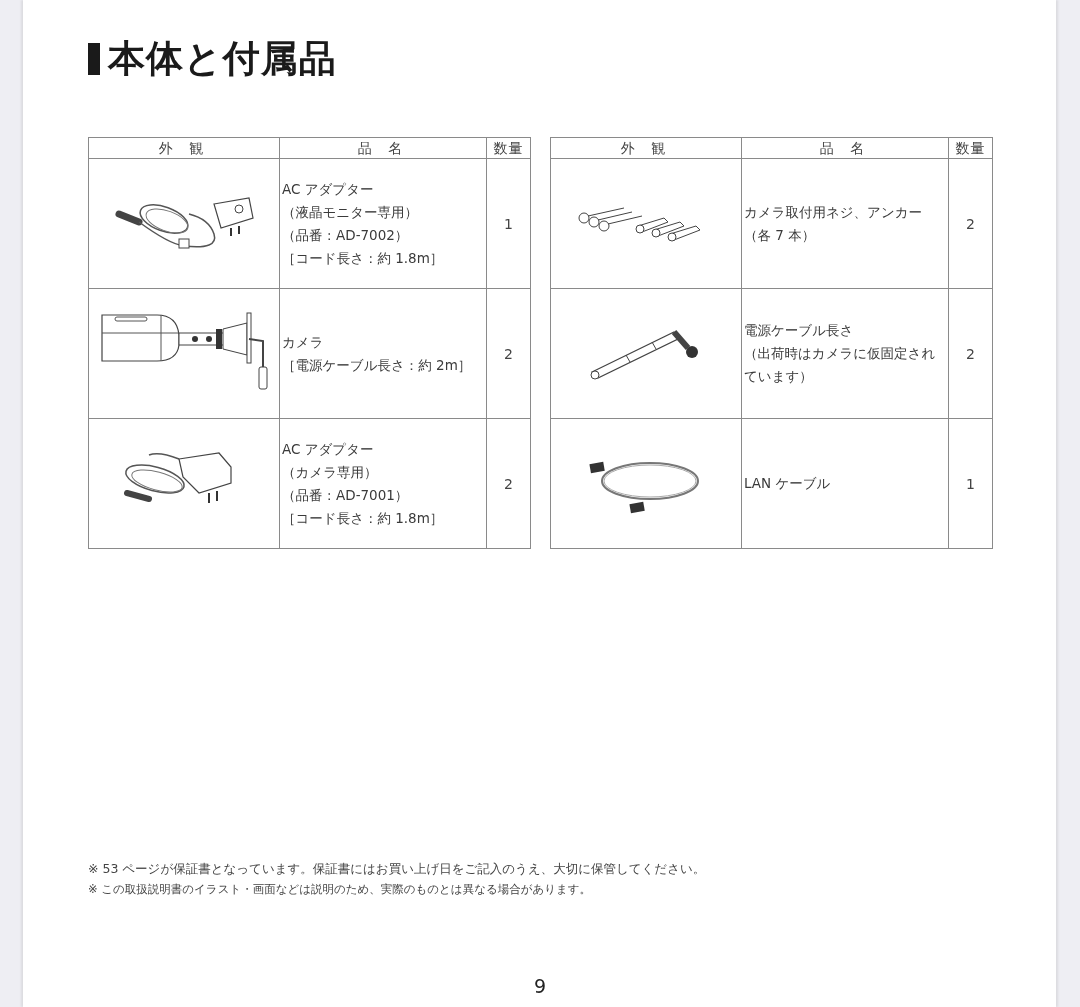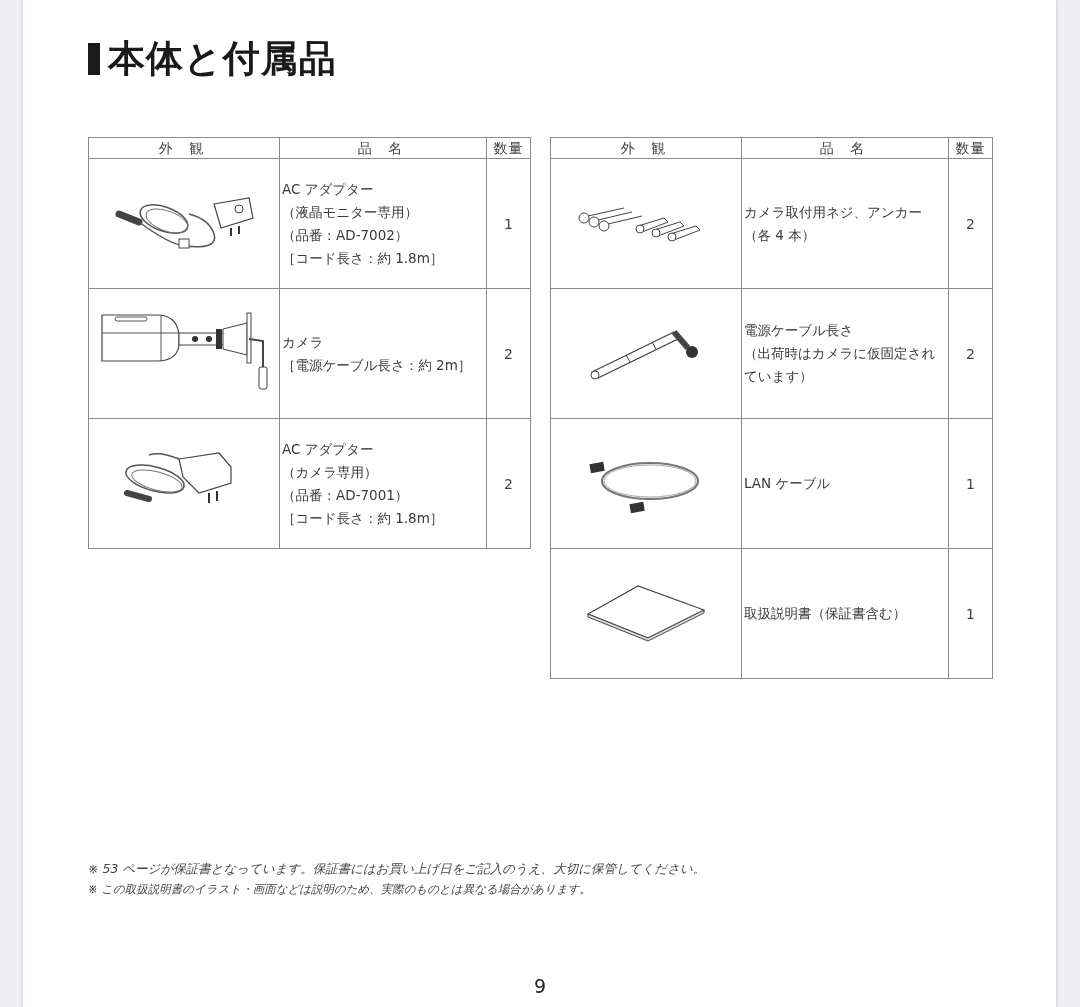--- a/index.html
+++ b/index.html
@@ -38,21 +38,21 @@
   }
   table.parts th.qty { letter-spacing: 1px; margin-left: 20px; }
   table.parts td { height: 129px; vertical-align: middle; }
   td.img { text-align: center; }
   td.name {
     font-size: 13.5px; line-height: 23px; color: #3a3a3a; padding-left: 2px !important;
     white-space: pre-line;
   }
   td.qty { text-align: center; font-size: 14px; color: #444; }
   .notes {
-    position: absolute; left: 88px; top: 858px; font-size: 12.5px; color: #444; line-height: 21px; font-style: italic;
+    position: absolute; left: 88px; top: 858px; font-size: 12.5px; color: #444; line-height: 21px;
   }
   .notes .n2 { font-size: 11.5px; }
   .pagenum {
     position: absolute; left: 0; width: 1080px; top: 975px; text-align: center;
     font-size: 19px; color: #222;
   }
   svg { display: block; margin: 0 auto; }
 </style>
 </head>
 <body>
@@ -163,21 +163,21 @@
           <path d="M62 22 L88 14 L92 18 L66 28 Z"></path>
               <circle cx="64" cy="25" r="4"></circle>
           <path d="M78 26 L104 18 L108 22 L82 32 Z"></path>
               <circle cx="80" cy="29" r="4"></circle>
           <path d="M94 30 L120 22 L124 26 L98 36 Z"></path>
               <circle cx="96" cy="33" r="4"></circle>
         </g>
       </svg>
     </td>
     <td class="name">カメラ取付用ネジ、アンカー
-（各 4 本）</td>
+（各 7 本）</td>
     <td class="qty">2</td>
   </tr>
   <tr>
     <td class="img">
       <svg width="120" height="60" viewBox="0 0 120 60">
         <path d="M6 48 L88 8 L94 14 L12 54 Z" fill="#fff" stroke="#444" stroke-width="1.2"></path>
         <circle cx="9" cy="51" r="4" fill="#fff" stroke="#444"></circle>
         <line x1="40" y1="31" x2="44" y2="38" stroke="#444"></line>
         <line x1="66" y1="18" x2="70" y2="25" stroke="#444"></line>
         <path d="M88 8 L102 24" stroke="#444" stroke-width="6"></path>
@@ -194,30 +194,20 @@
       <svg width="120" height="70" viewBox="0 0 120 70">
         <ellipse cx="64" cy="32" rx="48" ry="18" fill="none" stroke="#777" stroke-width="2"></ellipse>
         <ellipse cx="64" cy="32" rx="46" ry="16" fill="none" stroke="#aaa" stroke-width="1"></ellipse>
         <rect x="4" y="14" width="14" height="9" fill="#333" transform="rotate(-10 11 18)"></rect>
         <rect x="44" y="54" width="14" height="9" fill="#333" transform="rotate(-10 51 58)"></rect>
       </svg>
     </td>
     <td class="name">LAN ケーブル</td>
     <td class="qty">1</td>
   </tr>
-  <tr>
-    <td class="img">
-      <svg width="120" height="60" viewBox="0 0 120 60">
-        <path d="M2 30 L52 2 L118 26 L62 54 Z" fill="#fff" stroke="#444" stroke-width="1.2"></path>
-        <path d="M2 30 L2 33 L62 57 L118 29 L118 26 L62 54 Z" fill="#ddd" stroke="#444"></path>
-      </svg>
-    </td>
-    <td class="name">取扱説明書（保証書含む）</td>
-    <td class="qty">1</td>
-  </tr>
 </tbody>
   </table>
 
 <div class="notes">
   <div>※  53 ページが保証書となっています。保証書にはお買い上げ日をご記入のうえ、大切に保管してください。</div>
   <div class="n2">※  この取扱説明書のイラスト・画面などは説明のため、実際のものとは異なる場合があります。</div>
 </div>
 
 <div class="pagenum">9</div>
 

